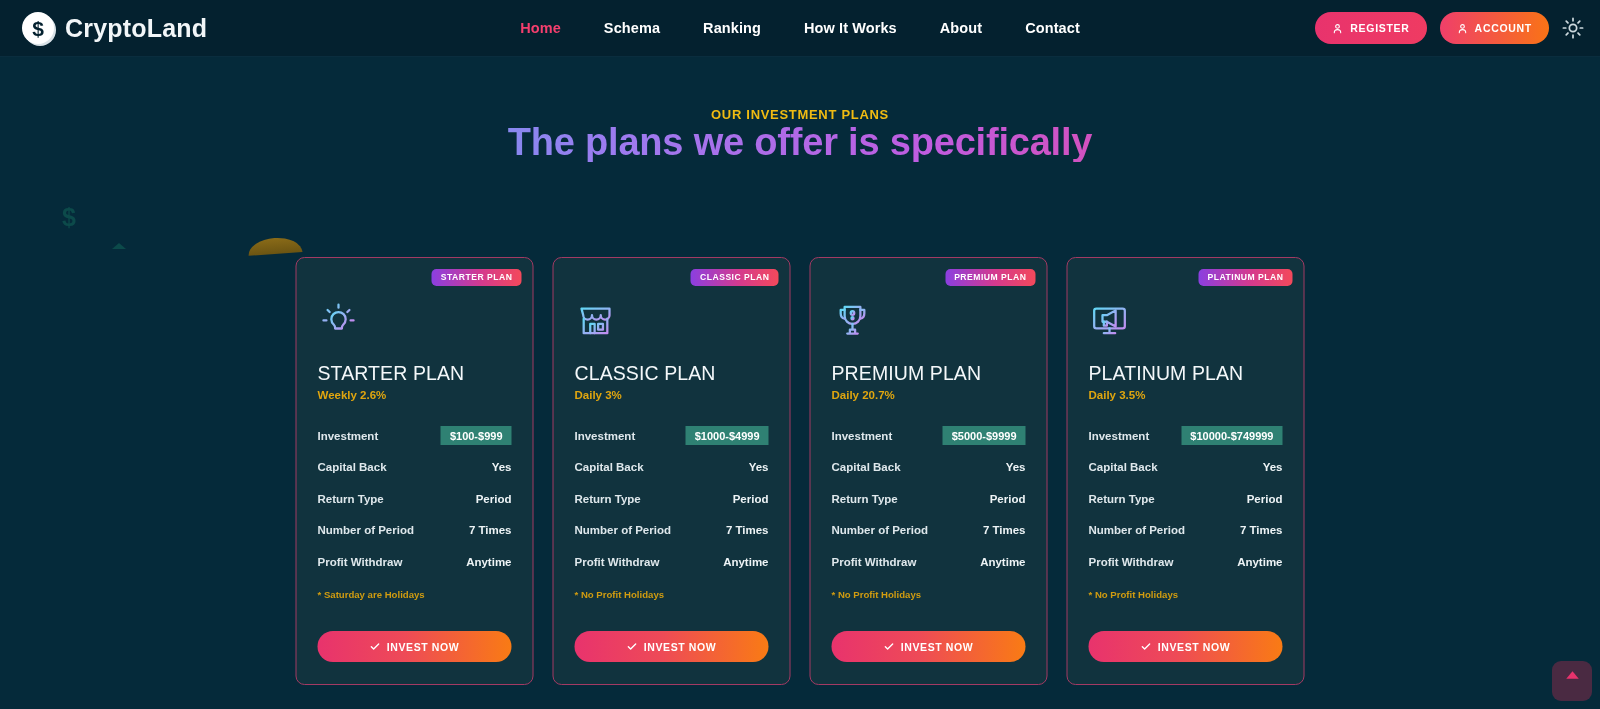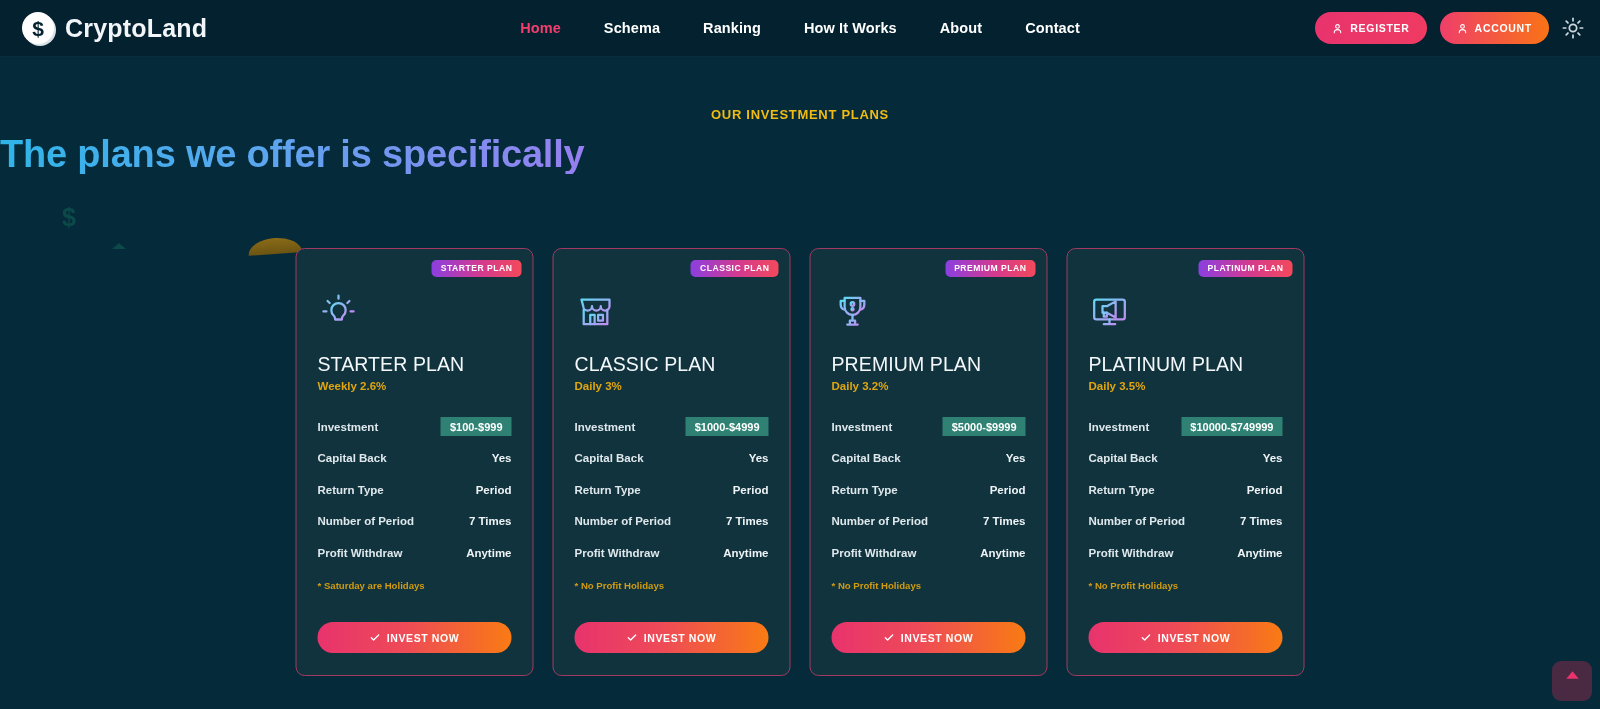--- a/index.html
+++ b/index.html
@@ -72,30 +72,30 @@
     width: 22px; height: 22px; display: flex; align-items: center; justify-content: center;
     background: none; border: none; cursor: pointer; color: #cdd9de;
   }
 
   
   .eyebrow {
     position: absolute; top: 107px; width: 100%; text-align: center;
     color: #f0bb12; font-size: 13px; font-weight: 700; letter-spacing: .7px;
   }
   .headline {
-    position: absolute; top: 134px; width: 100%; text-align: left;
+    position: absolute; top: 122px; width: 100%; text-align: center;
     font-size: 38px; font-weight: 700; line-height: 1.06; letter-spacing: -.2px;
     background: linear-gradient(95deg,#2fb5e8 0%, #5aa7ef 16%, #9b7cf0 38%, #c05ce0 58%, #e3489f 78%, #f8456a 100%);
     -webkit-background-clip: text; background-clip: text;
     -webkit-text-fill-color: transparent; color: transparent;
   }
 
   
   .cards {
-    position: absolute; top: 248px; left: 50%; transform: translateX(-50%);
+    position: absolute; top: 257px; left: 50%; transform: translateX(-50%);
     display: flex; gap: 19px;
   }
   .card {
     position: relative; width: 238px; height: 428px;
     background: #11333e; border: 1px solid #a33a63; border-radius: 9px;
     padding: 20px 21px 0 21px;
   }
   .badge {
     position: absolute; top: 11px; right: 11px;
     padding: 3px 9px 4px 9px; border-radius: 5px;
@@ -311,21 +311,21 @@
           </linearGradient>
             </defs>
           <path d="M15 9h18v10.5c0 5-4 9-9 9s-9-4-9-9z"></path>
           <path d="M15 12.5h-4.5v4c0 3.3 2 5.5 4.5 6M33 12.5h4.5v4c0 3.3-2 5.5-4.5 6"></path>
           <path d="M24 28.5V35M18 39.5h12M21 35h6v4.5h-6z"></path>
           <circle cx="24" cy="16" r="2"></circle>
             <circle cx="24" cy="22" r="1.2"></circle>
         </svg>
       </div>
       <div class="card-title">PREMIUM PLAN</div>
-      <div class="card-rate">Daily 3.2%</div>
+      <div class="card-rate">Daily 20.7%</div>
       <div class="rows">
         <div class="row">
           <span class="row-label">Investment</span>
           <span class="row-value pill">$5000-$9999</span>
         </div>
         <div class="row">
           <span class="row-label">Capital Back</span>
           <span class="row-value">Yes</span>
         </div>
         <div class="row">

